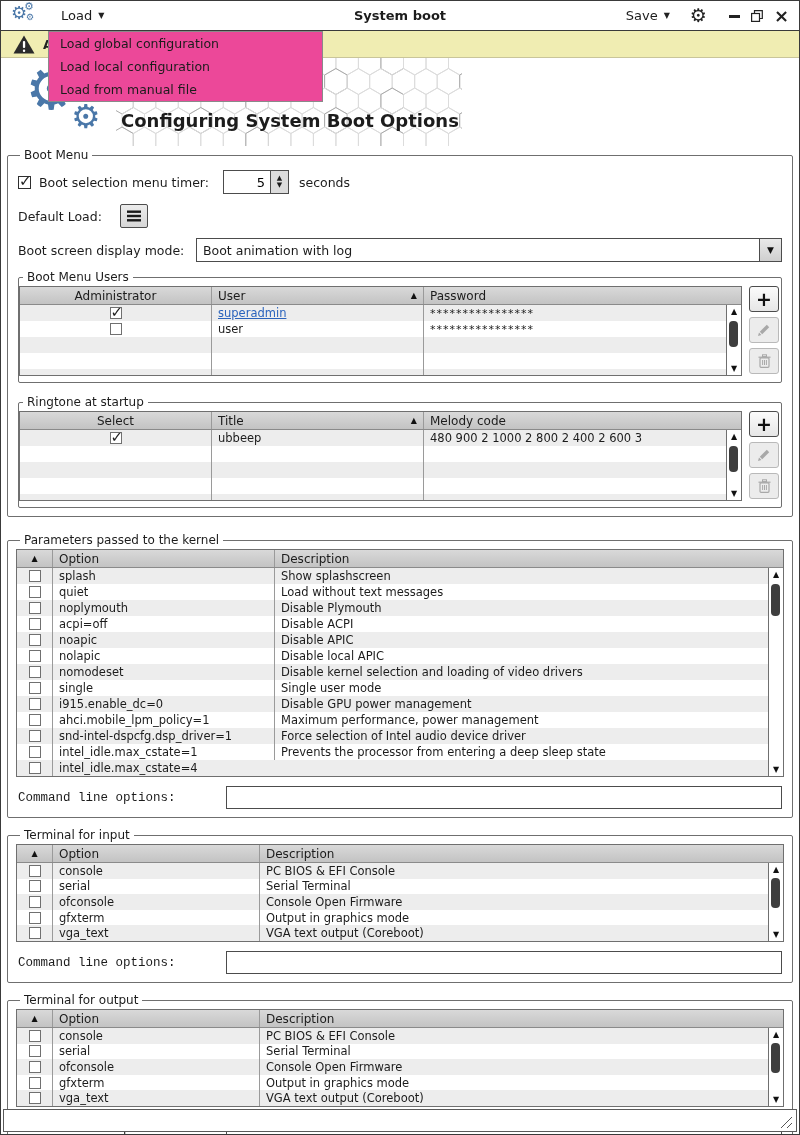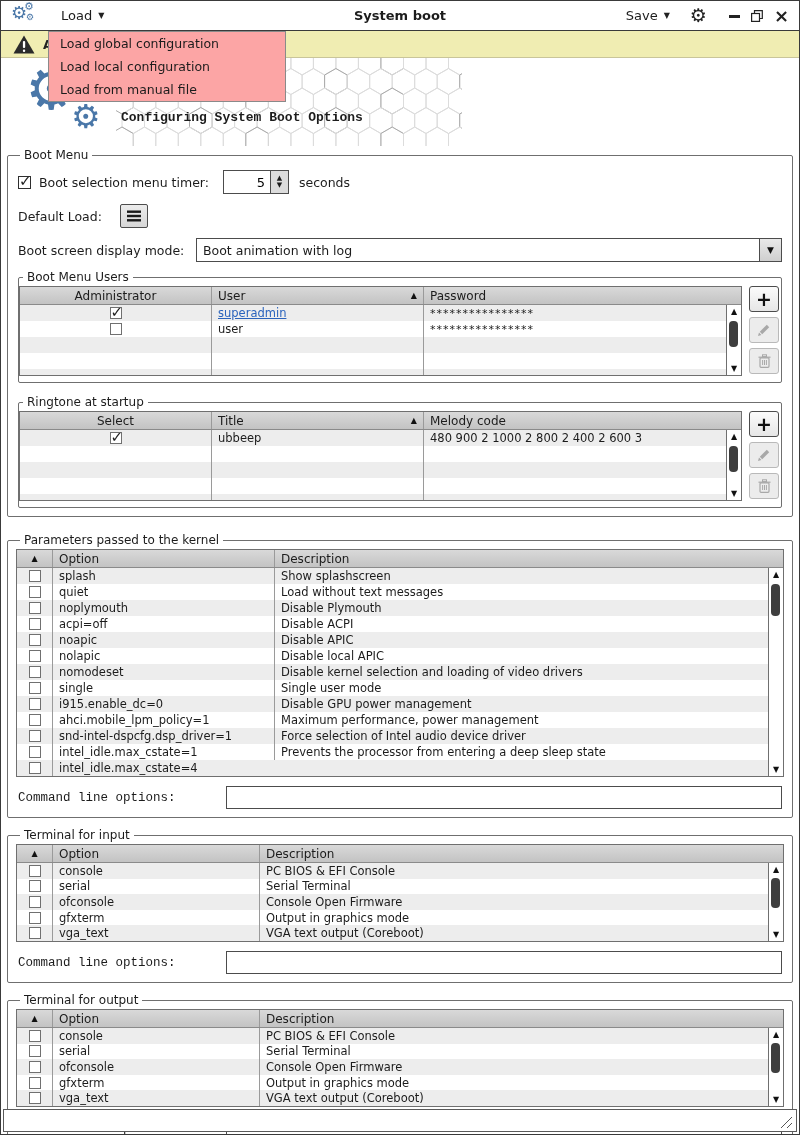--- a/index.html
+++ b/index.html
@@ -20,31 +20,31 @@
   .gearbtn { font-size:19px; color:#222; line-height:19px; }
   .winctrl { display:flex; align-items:center; gap:11px; margin-left:8px; }
   .wc-min { width:11px; height:3px; background:#222; margin-top:2px; }
   .wc-x { font-size:18px; font-weight:bold; line-height:14px; color:#222; }
 
   
   .warnbar { height:27px; background:#f0edb2; border-bottom:1px solid #c9c59a; display:flex; align-items:center; padding:0 12px; gap:8px; }
   .warn-text { font-size:12.5px; font-weight:bold; color:#222; }
 
   
-  .menu-popup { position:absolute; left:47px; top:30px; width:238px; background:#fca5a5; border:1px solid #8a8a8a; z-index:30; }
+  .menu-popup { position:absolute; left:47px; top:30px; width:275px; background:#ec4899; border:1px solid #8a8a8a; z-index:30; }
   .menu-item { font-size:12.5px; padding:3px 11px; line-height:17px; white-space:nowrap; }
 
   
   .banner { position:relative; height:88px; overflow:hidden; }
   .hexes { position:absolute; left:115px; top:0; }
   .logo { position:absolute; left:24px; top:2px; width:95px; height:86px; color:#4a77a8; }
   .logo .g1 { position:absolute; left:0; top:0; font-size:58px; line-height:58px; }
   .logo .g2 { position:absolute; left:46px; top:40px; font-size:33px; line-height:33px; }
   .banner-title { position:absolute; left:120px; top:26px; font-size:14px; font-weight:bold; }
-  .banner-sub { position:absolute; left:120px; top:52px; font-size:13px; font-weight:bold;font-family:Liberation Mono, monospace; }
+  .banner-sub { position:absolute; left:120px; top:52px; font-size:18px; font-weight:bold; }
 
   
   fieldset { border:1px solid #6f6f6f; border-radius:2px; margin:0 6px; padding:2px 8px 8px; }
   fieldset.inner { margin:8px 2px 0; padding:2px 0 6px; }
   legend { font-size:12px; padding:0 4px; margin-left:4px; }
   .fs-boot { margin-top:2px; }
   .fs-kernel { margin-top:16px; }
   .fs-term { margin-top:10px; }
 
   .frow { display:flex; align-items:center; margin:6px 2px 0; font-size:12.5px; }

